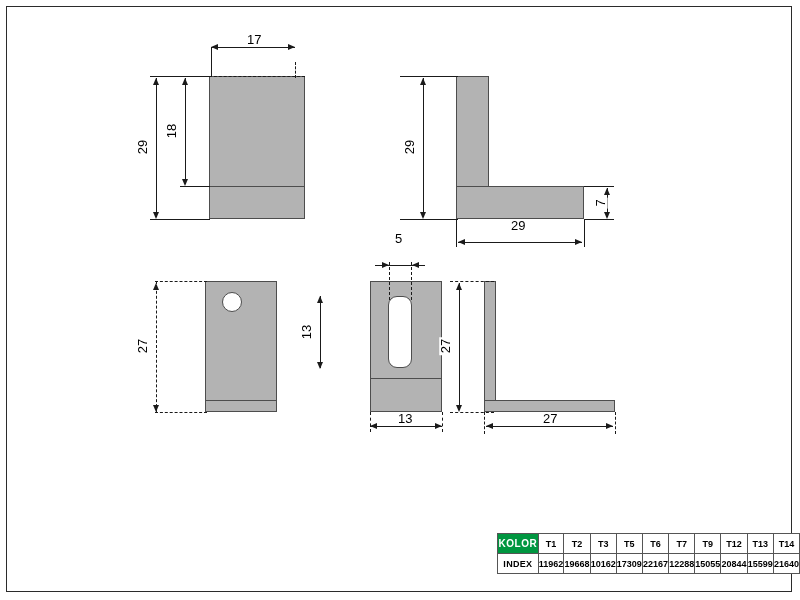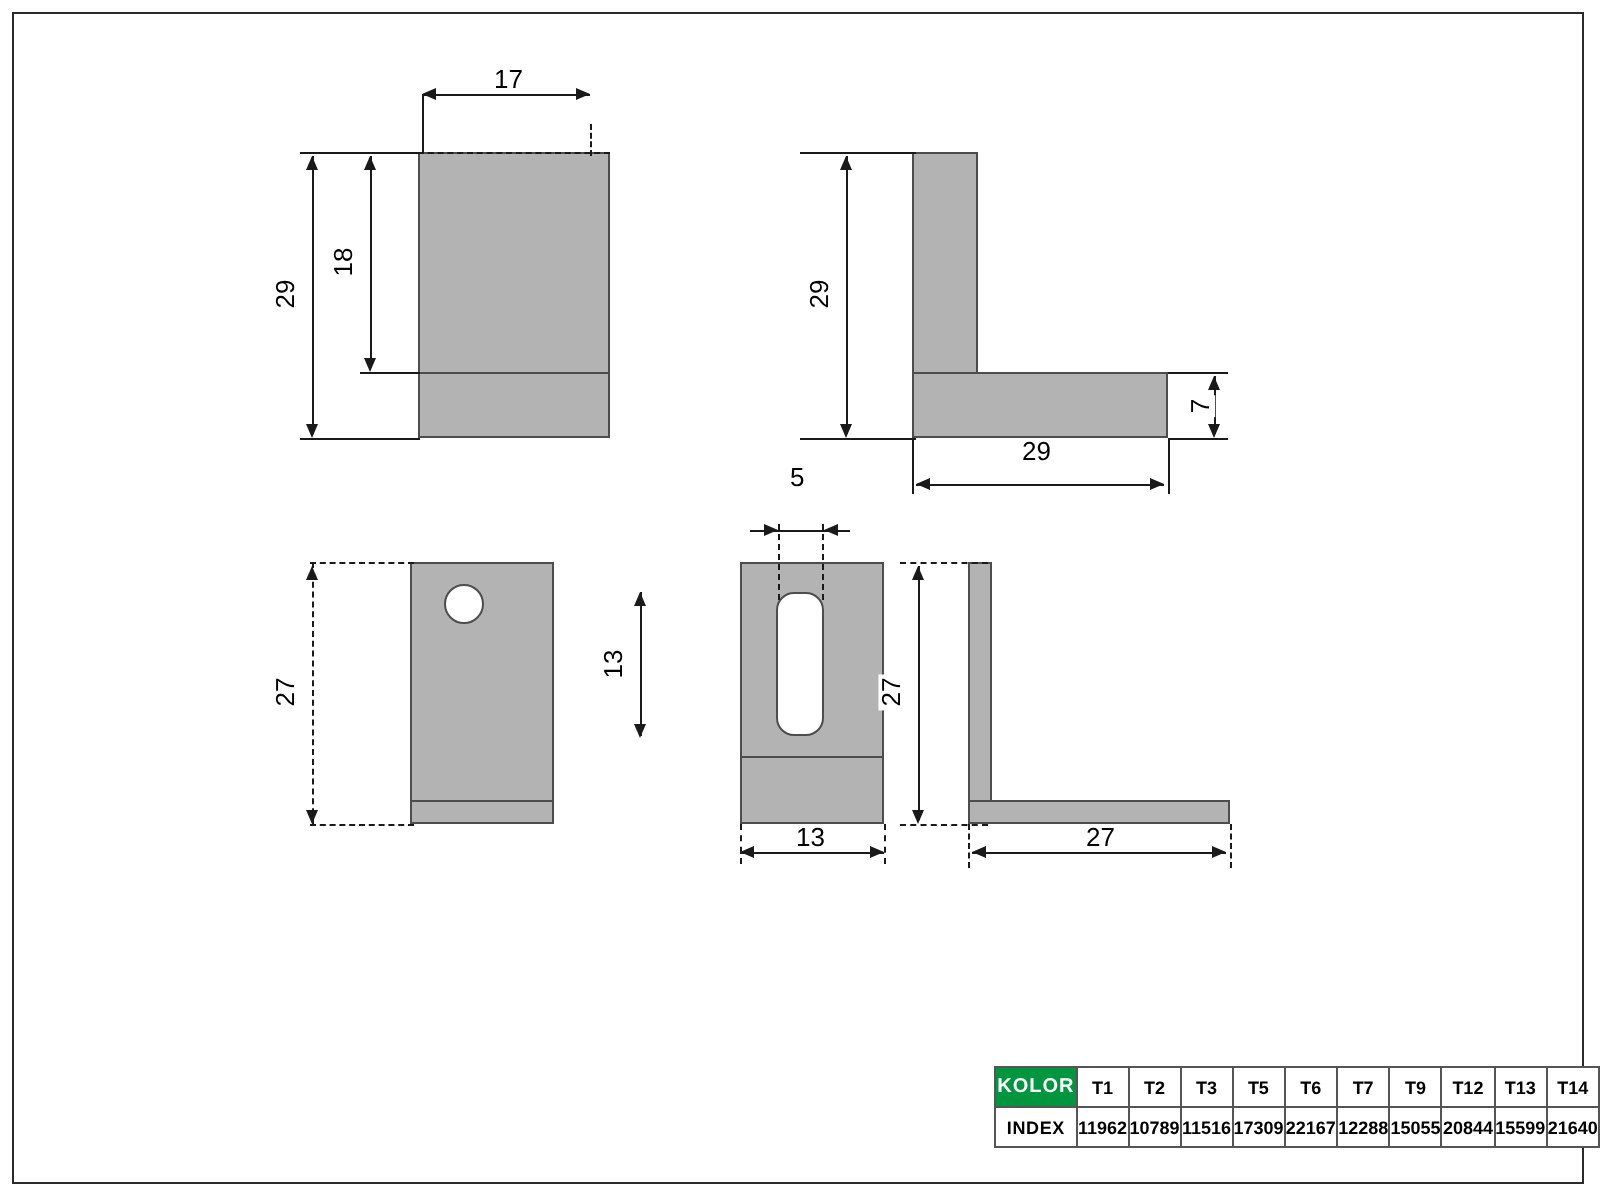--- a/index.html
+++ b/index.html
@@ -287,22 +287,22 @@
       <th class="code-cell">T6</th>
       <th class="code-cell">T7</th>
       <th class="code-cell">T9</th>
       <th class="code-cell">T12</th>
       <th class="code-cell">T13</th>
       <th class="code-cell">T14</th>
     </tr>
     <tr>
       <td class="index-cell">INDEX</td>
       <td class="val-cell">11962</td>
-      <td class="val-cell">10789</td>
-      <td class="val-cell">11516</td>
+      <td class="val-cell">19668</td>
+      <td class="val-cell">10162</td>
       <td class="val-cell">17309</td>
       <td class="val-cell">22167</td>
       <td class="val-cell">12288</td>
       <td class="val-cell">15055</td>
       <td class="val-cell">20844</td>
       <td class="val-cell">15599</td>
       <td class="val-cell">21640</td>
     </tr>
   </tbody>
     </table>

